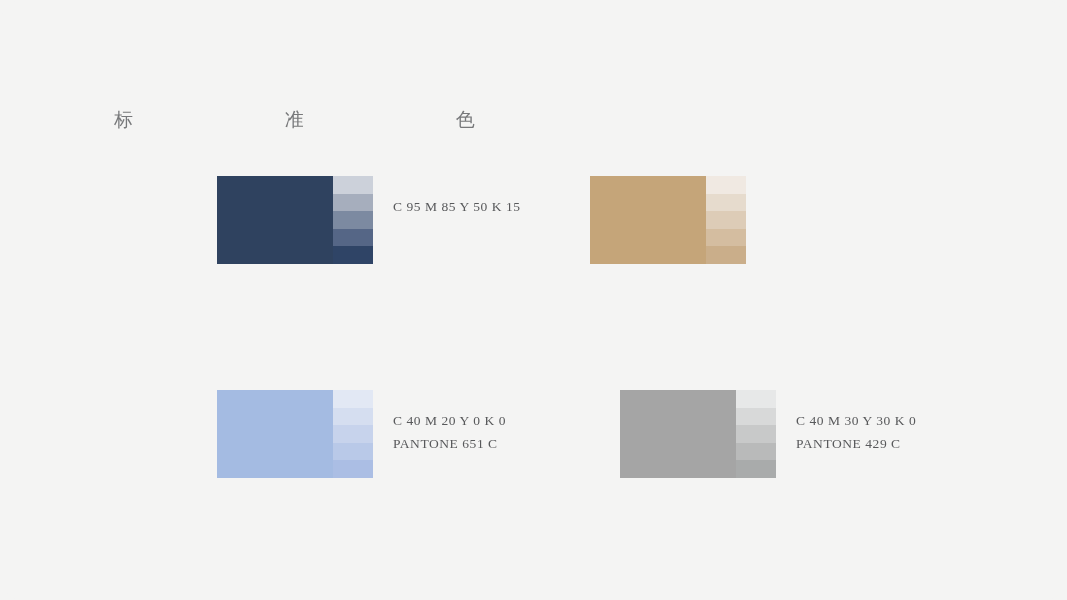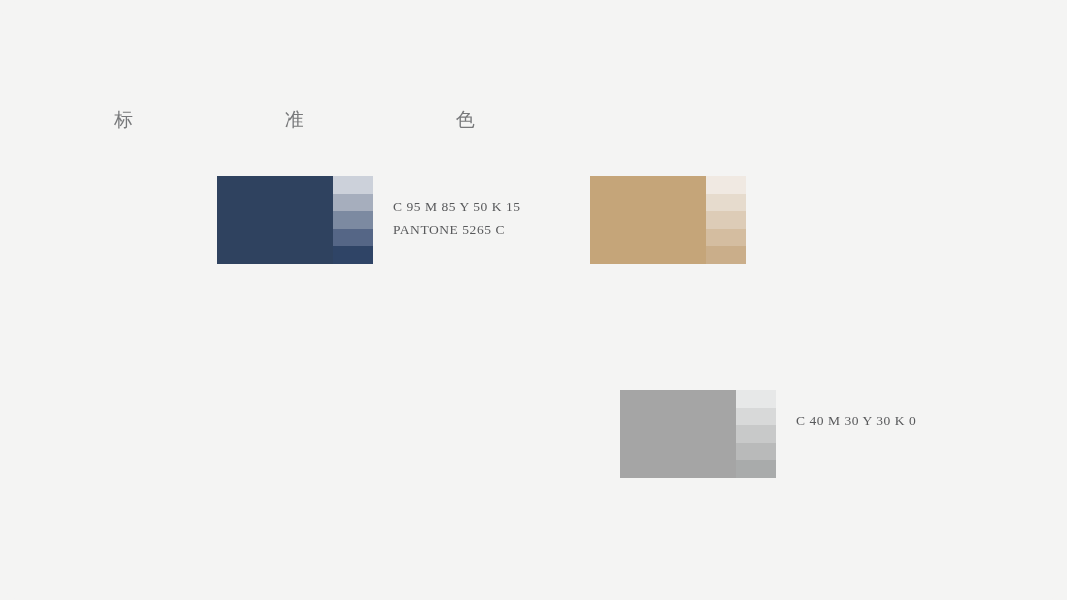--- a/index.html
+++ b/index.html
@@ -120,48 +120,64 @@
         <div class="swatch-tints">
           <div class="swatch-tint" style="background-color: rgb(204, 209, 218);"></div>
           <div class="swatch-tint" style="background-color: rgb(166, 174, 189);"></div>
           <div class="swatch-tint" style="background-color: rgb(124, 138, 161);"></div>
           <div class="swatch-tint" style="background-color: rgb(85, 102, 134);"></div>
           <div class="swatch-tint" style="background-color: rgb(47, 68, 102);"></div>
         </div>
       </div>
       <div class="swatch-caption">
         <span class="caption-line caption-cmyk">C 95 M 85 Y 50 K 15</span>
-        <span class="caption-line caption-pantone">PANTONE 5265 C</span>
       </div>
     </div>
 
     <div class="swatch-cell pos-1">
       <div class="swatch-block">
         <div class="swatch-main" style="background-color: rgb(197, 165, 121);"></div>
         <div class="swatch-tints">
           <div class="swatch-tint" style="background-color: rgb(240, 233, 226);"></div>
           <div class="swatch-tint" style="background-color: rgb(230, 219, 205);"></div>
           <div class="swatch-tint" style="background-color: rgb(221, 204, 183);"></div>
           <div class="swatch-tint" style="background-color: rgb(212, 189, 160);"></div>
           <div class="swatch-tint" style="background-color: rgb(202, 174, 138);"></div>
         </div>
       </div>
     </div>
 
+    <div class="swatch-cell pos-2">
+      <div class="swatch-block">
+        <div class="swatch-main" style="background-color: rgb(164, 187, 226);"></div>
+        <div class="swatch-tints">
+          <div class="swatch-tint" style="background-color: rgb(226, 232, 244);"></div>
+          <div class="swatch-tint" style="background-color: rgb(213, 222, 240);"></div>
+          <div class="swatch-tint" style="background-color: rgb(199, 211, 236);"></div>
+          <div class="swatch-tint" style="background-color: rgb(185, 201, 232);"></div>
+          <div class="swatch-tint" style="background-color: rgb(171, 190, 228);"></div>
+        </div>
+      </div>
+      <div class="swatch-caption">
+        <span class="caption-line caption-cmyk">C 40 M 20 Y 0 K 0</span>
+        <span class="caption-line caption-pantone">PANTONE 651 C</span>
+      </div>
+    </div>
 
     <div class="swatch-cell pos-3">
       <div class="swatch-block">
         <div class="swatch-main" style="background-color: rgb(165, 165, 165);"></div>
         <div class="swatch-tints">
           <div class="swatch-tint" style="background-color: rgb(231, 232, 232);"></div>
           <div class="swatch-tint" style="background-color: rgb(216, 217, 217);"></div>
           <div class="swatch-tint" style="background-color: rgb(200, 201, 201);"></div>
           <div class="swatch-tint" style="background-color: rgb(185, 186, 186);"></div>
           <div class="swatch-tint" style="background-color: rgb(169, 171, 171);"></div>
         </div>
       </div>
       <div class="swatch-caption">
         <span class="caption-line caption-cmyk">C 40 M 30 Y 30 K 0</span>
+        <span class="caption-line caption-pantone">PANTONE 429 C</span>
       </div>
     </div>
 
   </div>
 </div>
 
 </body></html>

